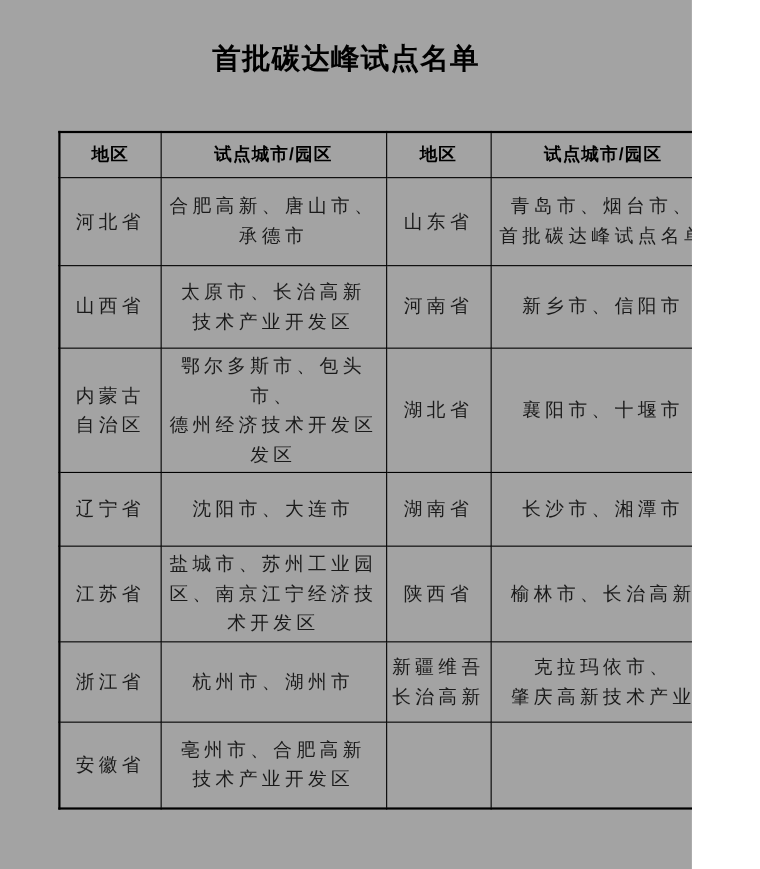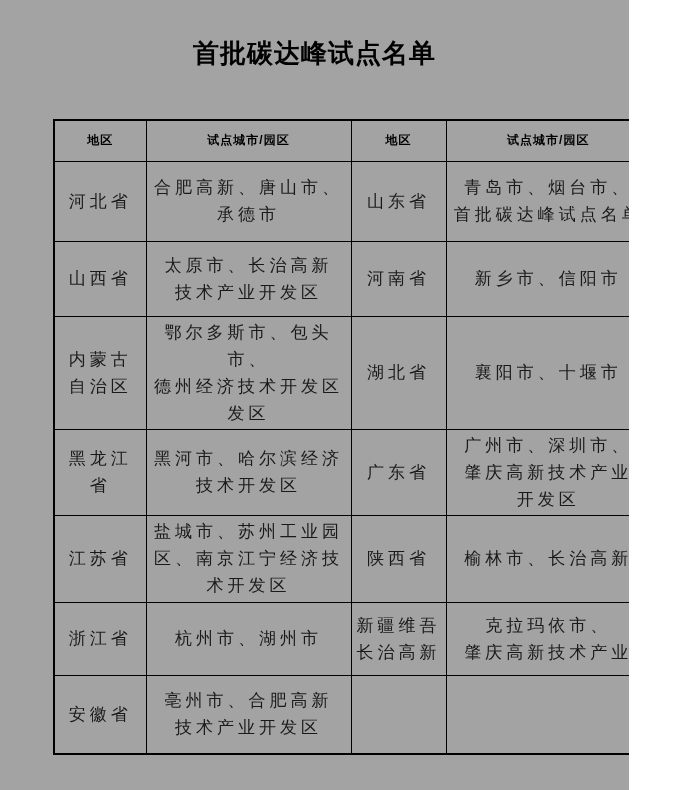--- a/index.html
+++ b/index.html
@@ -35,21 +35,21 @@
   table.pilot-table td {
     border: 1px solid #000000;
     text-align: center;
     vertical-align: middle;
     padding: 2px 4px;
     color: #1a1a1a;
   }
   table.pilot-table th {
     font-family: "Liberation Sans", sans-serif;
     font-weight: 700;
-    font-size: 12px;
+    font-size: 16px;
     letter-spacing: 1px;
     color: #000000;
     height: 41px;
   }
   table.pilot-table td {
     font-family: "Liberation Serif", serif;
     font-size: 17px;
     letter-spacing: 4px;
     line-height: 27px;
     white-space: pre-line;
@@ -107,28 +107,25 @@
       </tr>
       <tr class="r3">
         <td>内蒙古
 自治区</td>
         <td>鄂尔多斯市、包头市、
 德州经济技术开发区
 发区</td>
         <td>湖北省</td>
         <td>襄阳市、十堰市</td>
       </tr>
-      <tr class="r5">
-        <td>黑龙江省</td>
-        <td>黑河市、哈尔滨经济
-技术开发区</td>
-        <td>广东省</td>
-        <td>广州市、深圳市、
-肇庆高新技术产业
-开发区</td>
+      <tr class="r4">
+        <td>辽宁省</td>
+        <td>沈阳市、大连市</td>
+        <td>湖南省</td>
+        <td>长沙市、湘潭市</td>
       </tr>
       <tr class="r6">
         <td>江苏省</td>
         <td>盐城市、苏州工业园
 区、南京江宁经济技
 术开发区</td>
         <td>陕西省</td>
         <td>榆林市、长治高新</td>
       </tr>
       <tr class="r7">

